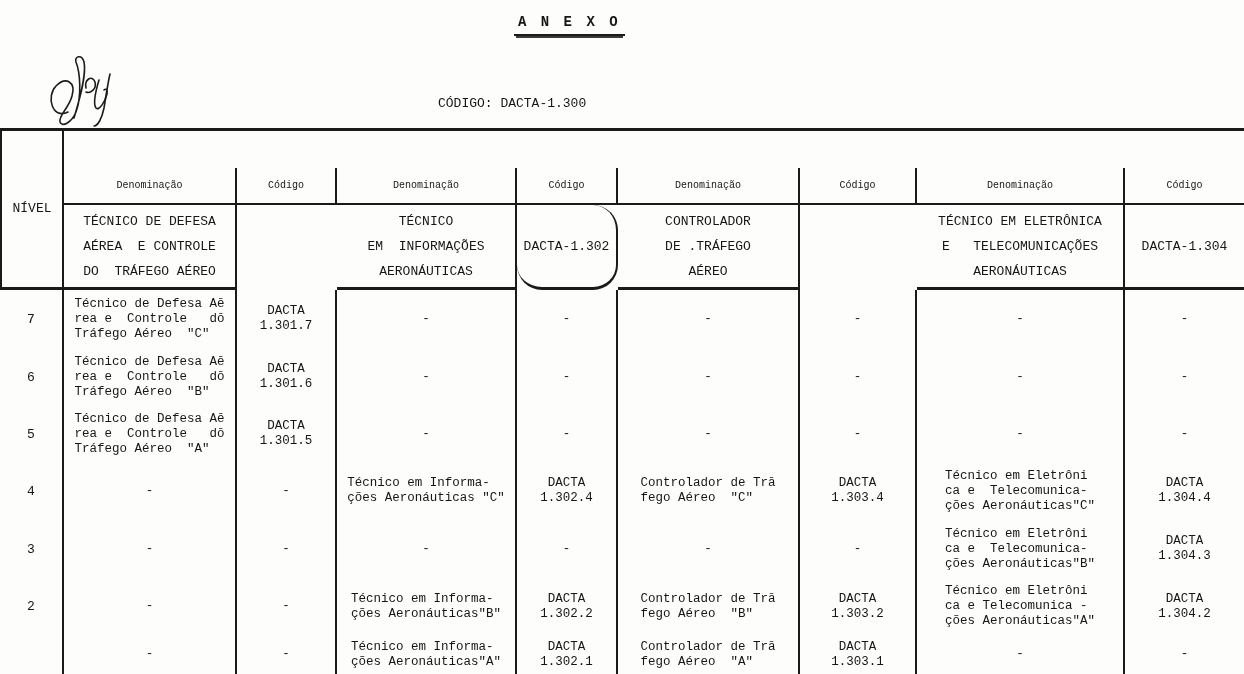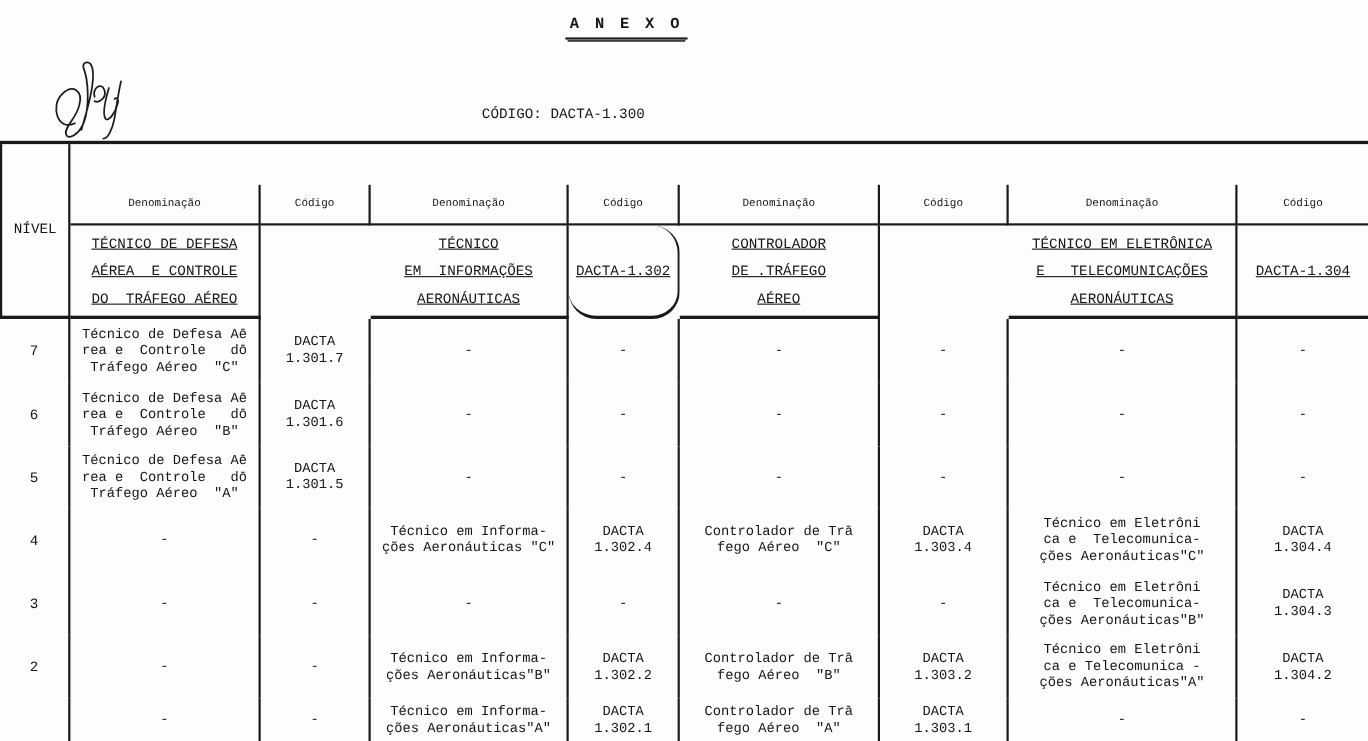--- a/index.html
+++ b/index.html
@@ -26,28 +26,28 @@
     position:absolute;left:0;top:128px;width:1244px;height:546px;
     box-sizing:border-box;border-top:3px solid #1a1a1a;
     display:grid;
     grid-template-columns:64px 173px 100px 180px 101px 182px 117px 208px 119px;
     grid-template-rows:37px 37px 85px 58px 58px 56px 58px 58px 57px auto;
   }
   .cell{
     box-sizing:border-box;display:flex;align-items:center;justify-content:center;
     font-size:12.5px;line-height:15px;text-align:center;overflow:visible;
   }
-  .cell .blk{text-align:center;white-space:pre;}
+  .cell .blk{text-align:left;white-space:pre;}
   .cell .ctr{text-align:center;white-space:pre;}
   .br{border-right:2px solid #1a1a1a;}
   .bl{border-left:2px solid #1a1a1a;}
   .bb2{border-bottom:2px solid #1a1a1a;}
   .bb3{border-bottom:3px solid #1a1a1a;}
   .hdr{font-size:10px;line-height:18px;}
-  .grp{font-size:13px;line-height:25px;text-decoration:underline;}
+  .grp{font-size:13px;line-height:25px;}
   .cat{font-size:13px;letter-spacing:1px;white-space:pre;}
   .nivelcell{font-size:13px;}
 </style>
 </head>
 <body>
 
 <div class="page">
 
   <svg class="sig" width="80" height="78" viewBox="0 0 80 78">
     <g fill="none" stroke="#1c1c1c" stroke-width="1.6" stroke-linecap="round">

